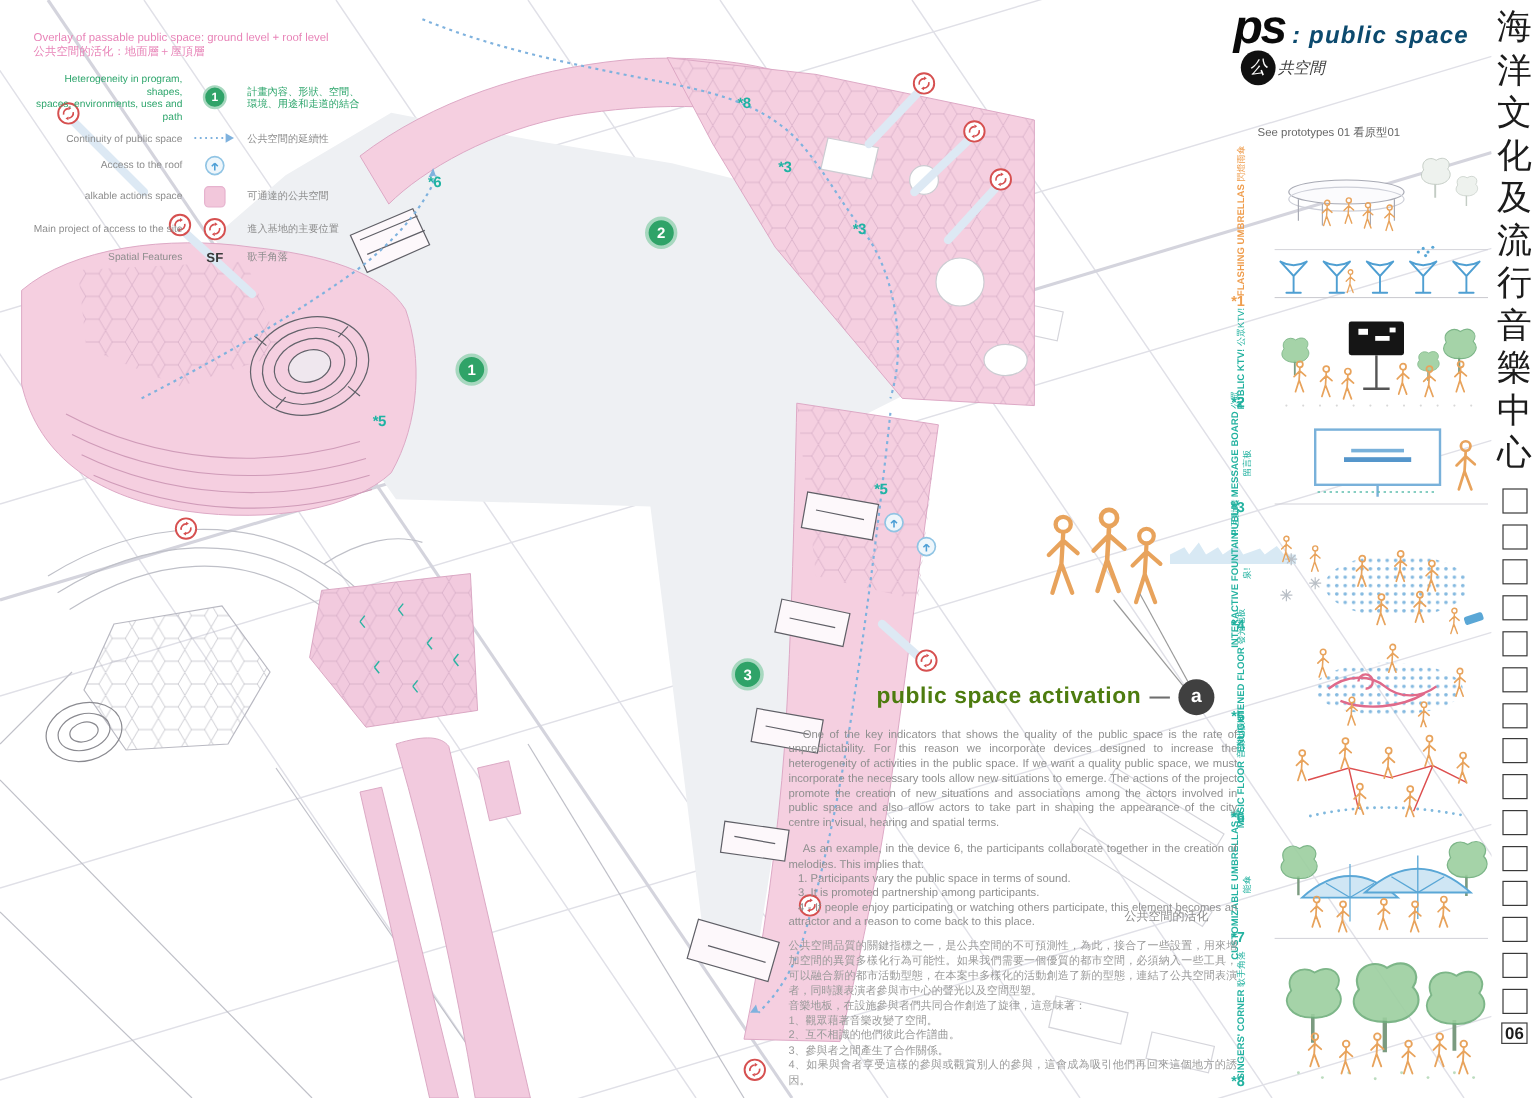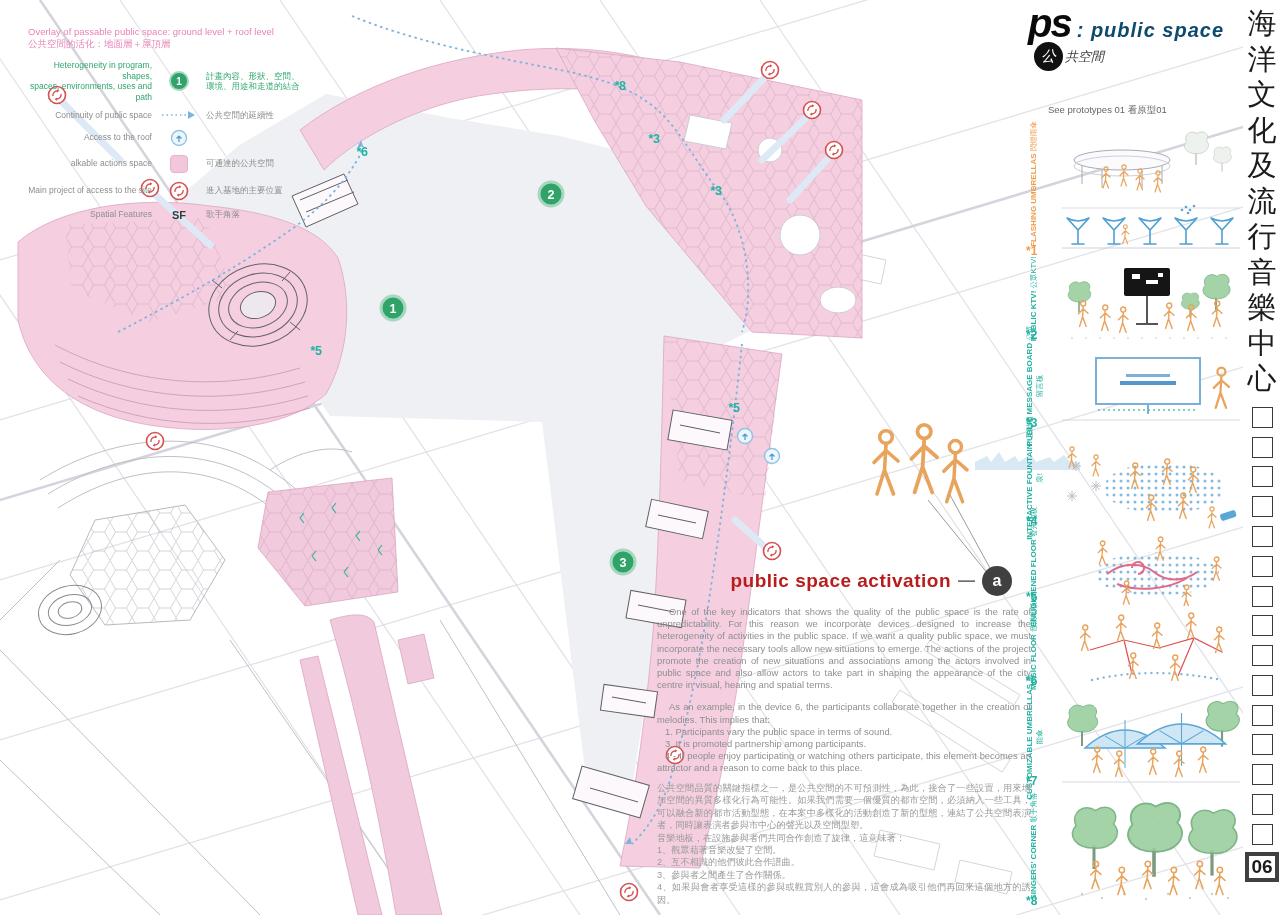--- a/index.html
+++ b/index.html
@@ -40,42 +40,42 @@
   .prow{position:absolute;left:1012px;width:230px;z-index:4;}
   .plabel{position:absolute;left:22px;top:44%;transform:translate(-50%,-50%) rotate(-90deg);
           width:max-content;max-width:126px;text-align:center;font-size:8px;line-height:9.5px;
           font-weight:700;color:var(--pc);}
   .pzh{font-size:7.5px;font-weight:400;}
   .pstar{position:absolute;left:14px;bottom:4px;font-weight:800;font-size:12px;color:var(--pc);}
   .pillus{position:absolute;right:2px;top:0;}
   
   .act-head{position:absolute;left:650px;top:566px;width:362px;display:flex;justify-content:flex-end;
             align-items:center;gap:7px;z-index:4;}
-  .act-title{font-size:19px;font-weight:800;color:#b91c1c;letter-spacing:.5px;}
+  .act-title{font-size:19px;font-weight:800;color:#4d7c0f;letter-spacing:.5px;}
   .act-dash{font-size:17px;font-weight:700;color:#6e6e6e;}
   .act-badge{width:30px;height:30px;border-radius:50%;background:#404040;color:#fff;font-size:16px;
              font-weight:800;display:flex;align-items:center;justify-content:center;}
   .body-text{position:absolute;left:657px;top:606px;width:374px;z-index:4;color:#8f8f8f;
              font-size:9.4px;line-height:12.2px;text-align:justify;}
   .body-text p{margin:0;}
   .p-indent{text-indent:12px;}
   .gap{height:10px;}
   .li{text-indent:8px;}
   .zh-heading{position:absolute;left:657px;top:757px;width:350px;text-align:right;color:#8a8a8a;
               font-size:10px;z-index:4;}
   .zh-text{position:absolute;left:657px;top:782px;width:374px;z-index:4;color:#9a9a9a;
            font-size:9.2px;line-height:12.4px;text-align:justify;}
   .zh-text p{margin:0;}
   
   .sidebar{position:absolute;left:1246px;top:6px;width:32px;height:905px;display:flex;
            flex-direction:column;align-items:center;z-index:5;}
   .vchar{font-size:29px;line-height:35.5px;color:#1c1c1c;}
   .squares{display:flex;flex-direction:column;align-items:center;margin-top:6px;}
   .sq{width:19px;height:19px;border:1.6px solid #3a3a3a;margin:4.4px 0;background:#fff;}
-  .pagebox{border:4px solid #404040;padding:0 2px;font-size:19px;font-weight:700;color:#1c1c1c;
+  .pagebox{border:1px solid #404040;padding:0 2px;font-size:14px;font-weight:700;color:#1c1c1c;
            margin-top:3px;background:#fff;}
 </style>
 </head>
 <body>
 
 <div class="page">
 
 <svg class="art" width="1243" height="915" viewBox="0 0 1243 915">
   <defs>
     <pattern id="hexp" width="22" height="19" patternUnits="userSpaceOnUse">
@@ -634,20 +634,21 @@
 
 <div class="body-text">
   <p class="p-indent">One of the key indicators that shows the quality of the public space is the rate of unpredictability. For this reason we incorporate devices designed to increase the heterogeneity of activities in the public space. If we want a quality public space, we must incorporate the necessary tools allow new situations to emerge. The actions of the project promote the creation of new situations and associations among the actors involved in public space and also allow actors to take part in shaping the appearance of the city centre in visual, hearing and spatial terms.</p>
   <div class="gap"></div>
   <p class="p-indent">As an example, in the device 6, the participants collaborate together in the creation of melodies. This implies that:</p>
   <p class="li">1. Participants vary the public space in terms of sound.</p>
   <p class="li">3. It is promoted partnership among participants.</p>
   <p class="li">4 - If people enjoy participating or watching others participate, this element becomes an attractor and a reason to come back to this place.</p>
 </div>
 
+<div class="zh-heading">公共空間的活化</div>
 
 <div class="zh-text">
   <p>公共空間品質的關鍵指標之一，是公共空間的不可預測性，為此，接合了一些設置，用來增加空間的異質多樣化行為可能性。如果我們需要一個優質的都市空間，必須納入一些工具，可以融合新的都市活動型態，在本案中多樣化的活動創造了新的型態，連結了公共空間表演者，同時讓表演者參與市中心的聲光以及空間型塑。</p>
   <p>音樂地板，在設施參與者們共同合作創造了旋律，這意味著：</p>
   <p>1、觀眾藉著音樂改變了空間。</p>
   <p>2、互不相識的他們彼此合作譜曲。</p>
   <p>3、參與者之間產生了合作關係。</p>
   <p>4、如果與會者享受這樣的參與或觀賞別人的參與，這會成為吸引他們再回來這個地方的誘因。</p>
 </div>
 

